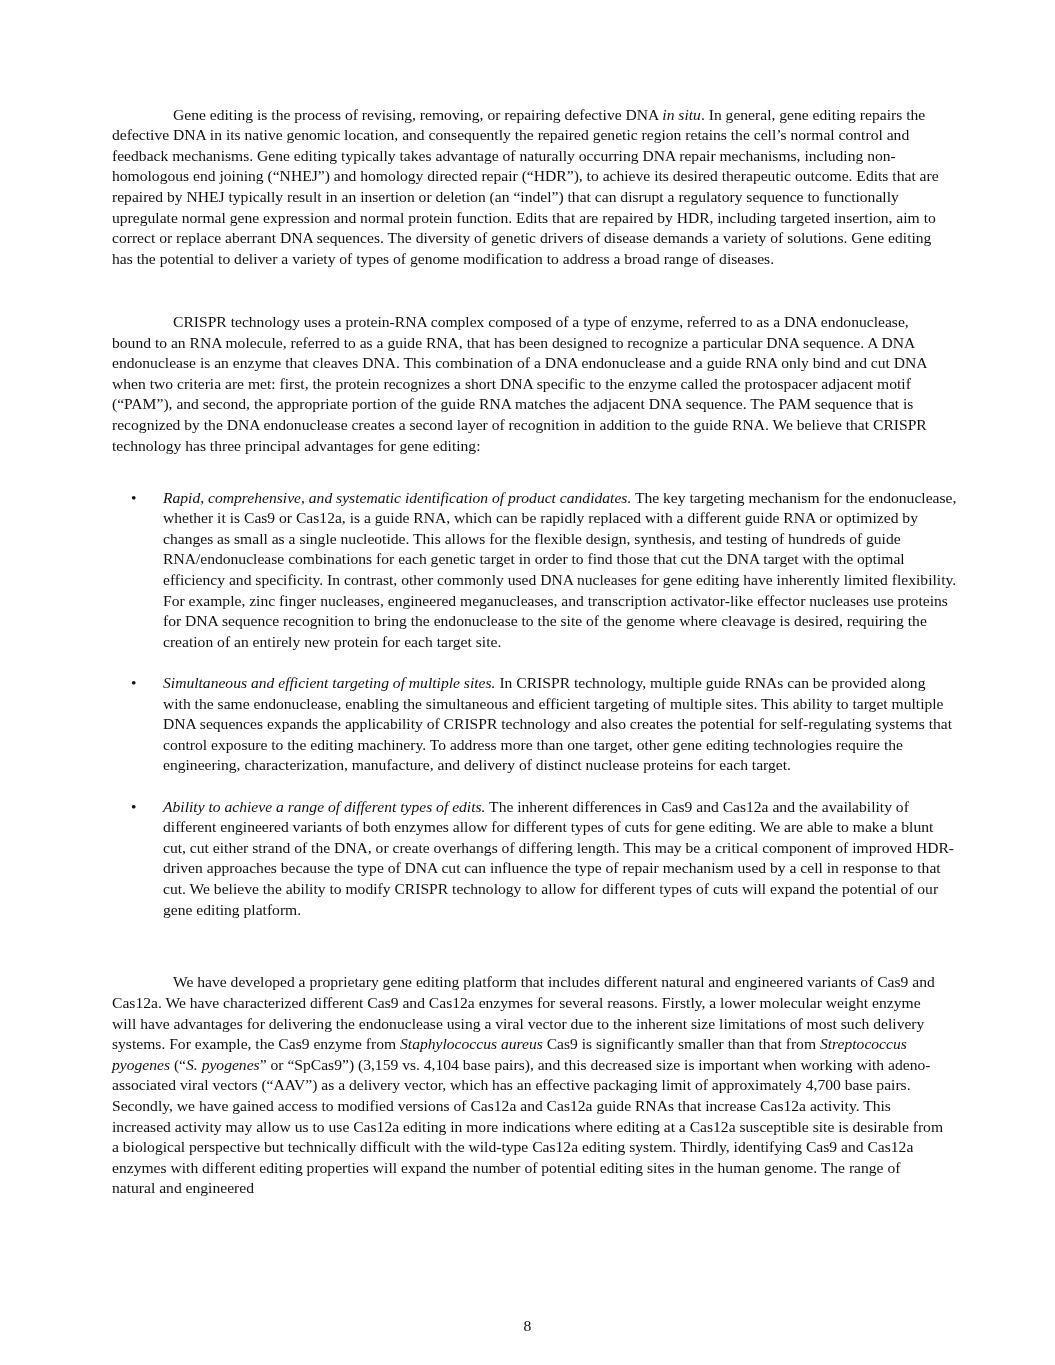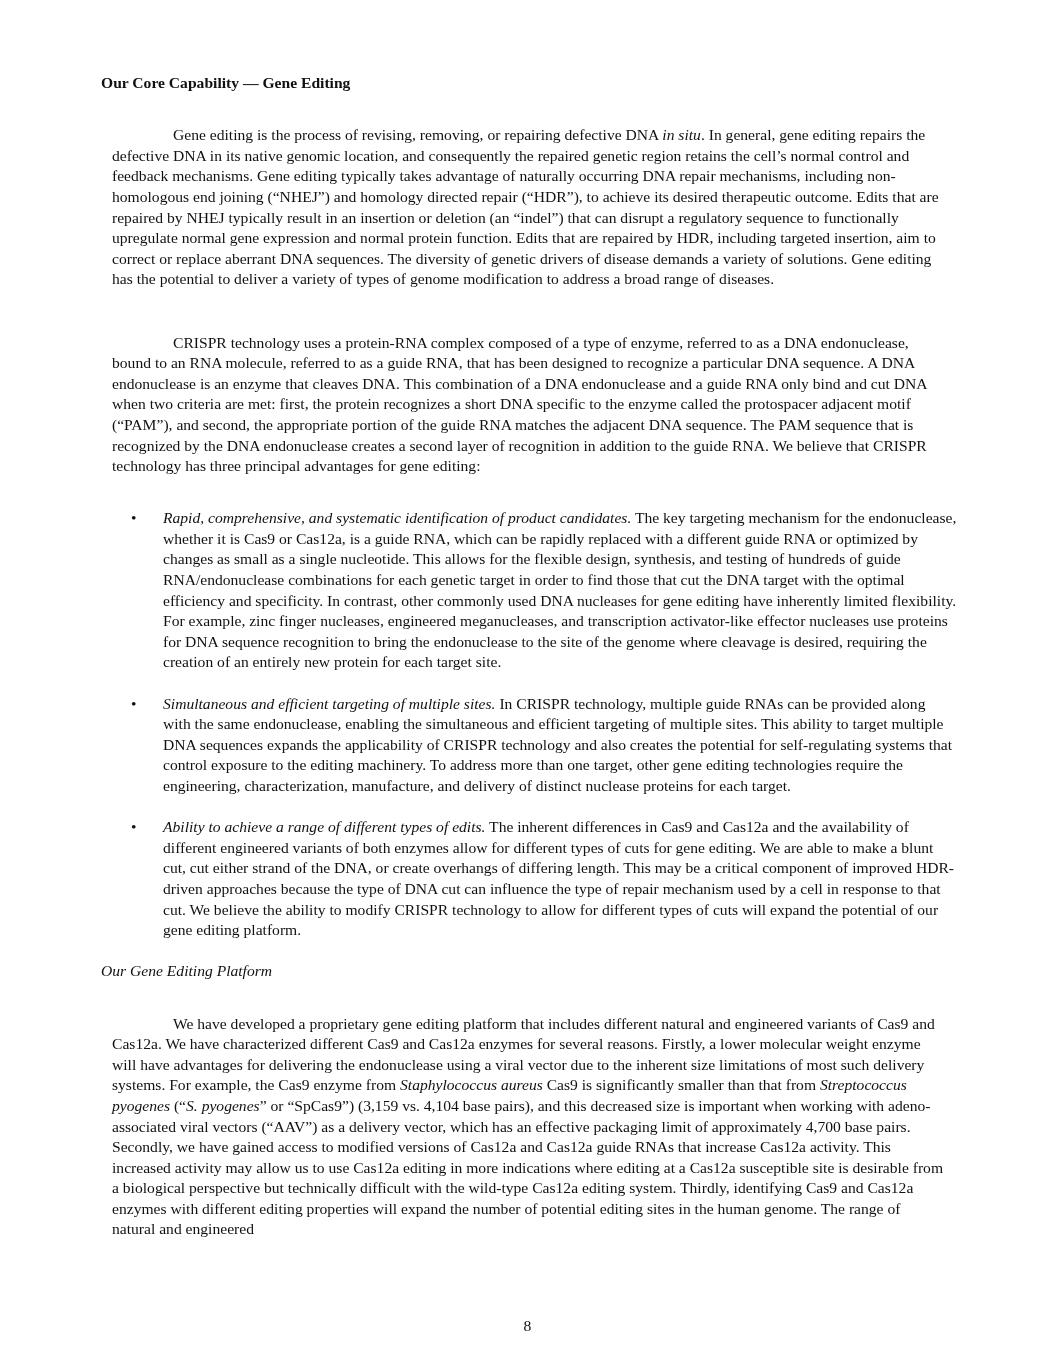--- a/index.html
+++ b/index.html
@@ -20,21 +20,20 @@
   .bullet-glyph { position: absolute; left: 30px; top: 0; }
   .lead { font-style: italic; }
   .subheading { font-style: italic; margin: 0; }
   .footer { position: absolute; left: 0; width: 1055px; top: 1316px; text-align: center; }
   i { font-style: italic; }
 </style>
 </head>
 <body>
 
 <div class="page">
-  <p class="heading">Our Core Capability — Gene Editing</p>
   <div class="gap"></div>
 
   <p class="para"><span>Gene editing is the process of revising, removing, or repairing defective DNA </span><i>in situ</i><span>. In general, gene editing repairs the defective DNA in its native genomic location, and consequently the repaired genetic region retains the cell’s normal control and feedback mechanisms. Gene editing typically takes advantage of naturally occurring DNA repair mechanisms, including non-homologous end joining (“NHEJ”) and homology directed repair (“HDR”), to achieve its desired therapeutic outcome. Edits that are repaired by NHEJ typically result in an insertion or deletion (an “indel”) that can disrupt a regulatory sequence to functionally upregulate normal gene expression and normal protein function. Edits that are repaired by HDR, including targeted insertion, aim to correct or replace aberrant DNA sequences. The diversity of genetic drivers of disease demands a variety of solutions. Gene editing has the potential to deliver a variety of types of genome modification to address a broad range of diseases.</span></p>
   <div class="gap"></div>
 
   <p class="para">CRISPR technology uses a protein-RNA complex composed of a type of enzyme, referred to as a DNA endonuclease, bound to an RNA molecule, referred to as a guide RNA, that has been designed to recognize a particular DNA sequence. A DNA endonuclease is an enzyme that cleaves DNA. This combination of a DNA endonuclease and a guide RNA only bind and cut DNA when two criteria are met: first, the protein recognizes a short DNA specific to the enzyme called the protospacer adjacent motif (“PAM”), and second, the appropriate portion of the guide RNA matches the adjacent DNA sequence. The PAM sequence that is recognized by the DNA endonuclease creates a second layer of recognition in addition to the guide RNA. We believe that CRISPR technology has three principal advantages for gene editing:</p>
   <div class="gap"></div>
 
   <ul class="bullets">
     <li class="bullet">
@@ -47,19 +46,18 @@
       <span class="lead">Simultaneous and efficient targeting of multiple sites.</span><span> In CRISPR technology, multiple guide RNAs can be provided along with the same endonuclease, enabling the simultaneous and efficient targeting of multiple sites. This ability to target multiple DNA sequences expands the applicability of CRISPR technology and also creates the potential for self-regulating systems that control exposure to the editing machinery. To address more than one target, other gene editing technologies require the engineering, characterization, manufacture, and delivery of distinct nuclease proteins for each target.</span>
     </li>
     <li class="gap"></li>
     <li class="bullet">
       <span class="bullet-glyph">•</span>
       <span class="lead">Ability to achieve a range of different types of edits.</span><span> The inherent differences in Cas9 and Cas12a and the availability of different engineered variants of both enzymes allow for different types of cuts for gene editing. We are able to make a blunt cut, cut either strand of the DNA, or create overhangs of differing length. This may be a critical component of improved HDR-driven approaches because the type of DNA cut can influence the type of repair mechanism used by a cell in response to that cut. We believe the ability to modify CRISPR technology to allow for different types of cuts will expand the potential of our gene editing platform.</span>
     </li>
   </ul>
   <div class="gap"></div>
 
-  <p class="subheading">Our Gene Editing Platform</p>
   <div class="gap"></div>
 
   <p class="para"><span>We have developed a proprietary gene editing platform that includes different natural and engineered variants of Cas9 and Cas12a. We have characterized different Cas9 and Cas12a enzymes for several reasons. Firstly, a lower molecular weight enzyme will have advantages for delivering the endonuclease using a viral vector due to the inherent size limitations of most such delivery systems. For example, the Cas9 enzyme from </span><i>Staphylococcus aureus</i><span> Cas9 is significantly smaller than that from </span><i>Streptococcus pyogenes</i><span> (“</span><i>S. pyogenes</i><span>” or “SpCas9”) (3,159 vs. 4,104 base pairs), and this decreased size is important when working with adeno-associated viral vectors (“AAV”) as a delivery vector, which has an effective packaging limit of approximately 4,700 base pairs. Secondly, we have gained access to modified versions of Cas12a and Cas12a guide RNAs that increase Cas12a activity. This increased activity may allow us to use Cas12a editing in more indications where editing at a Cas12a susceptible site is desirable from a biological perspective but technically difficult with the wild-type Cas12a editing system. Thirdly, identifying Cas9 and Cas12a enzymes with different editing properties will expand the number of potential editing sites in the human genome. The range of natural and engineered</span></p>
 </div>
 
 <div class="footer">8</div>
 
 </body></html>

